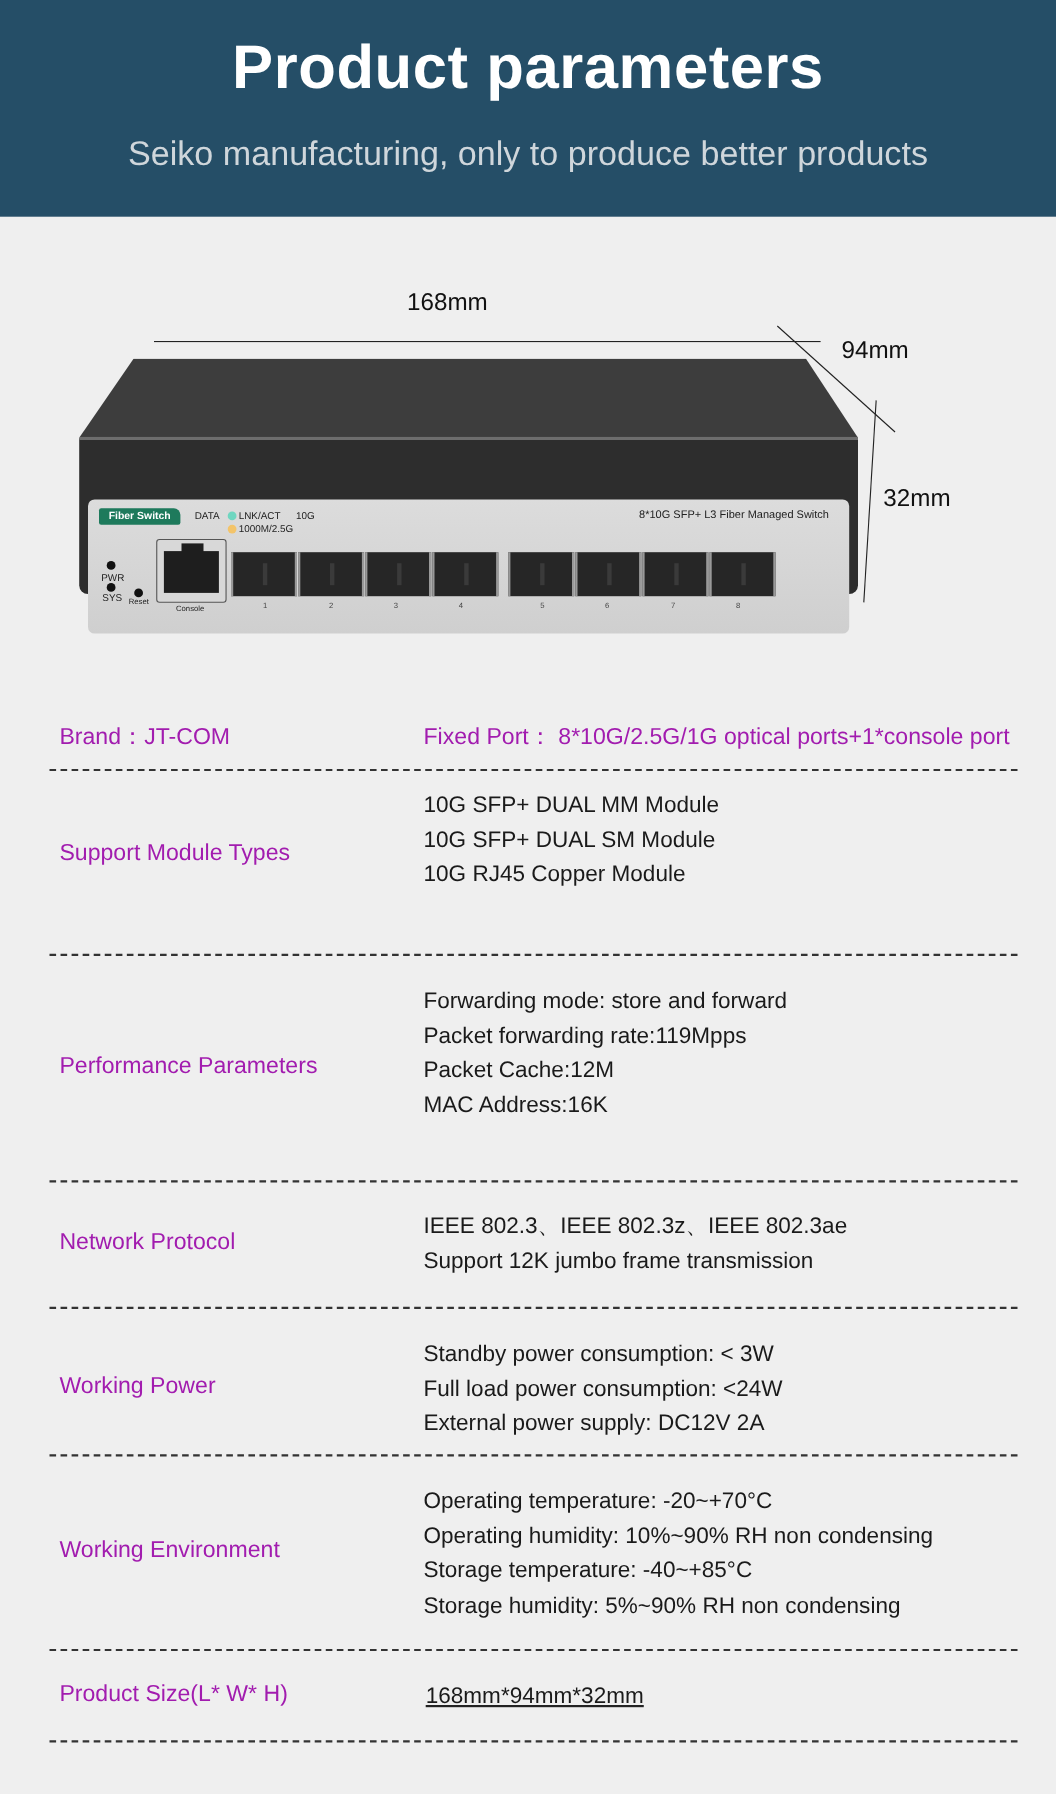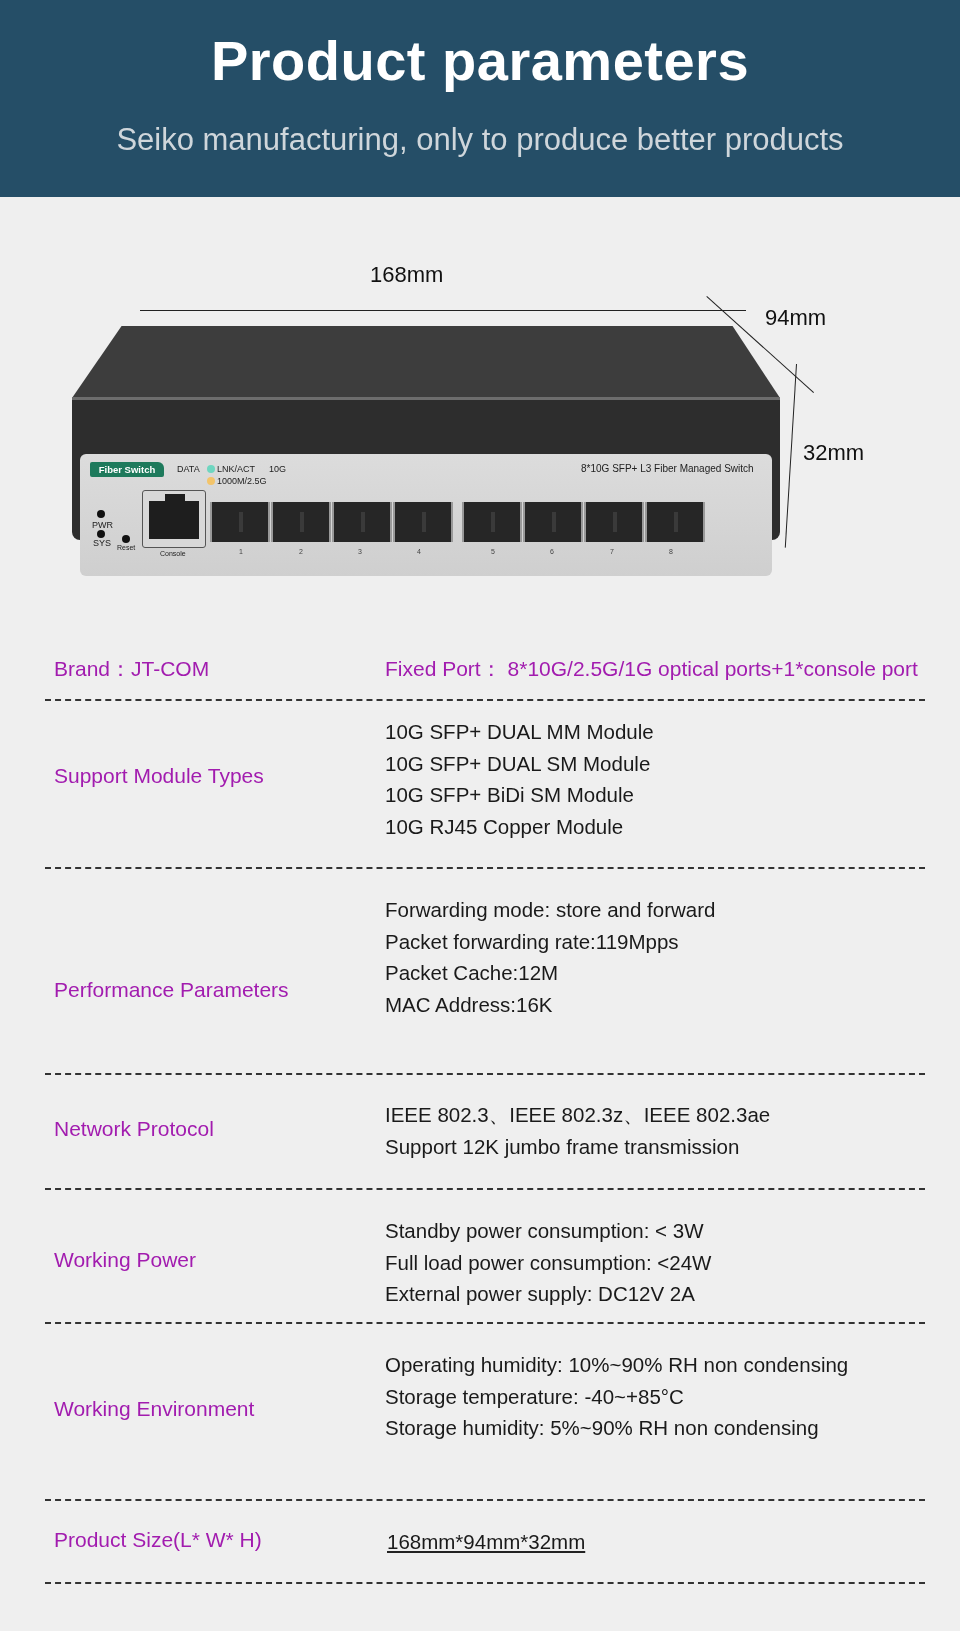--- a/index.html
+++ b/index.html
@@ -110,28 +110,27 @@
     <div class="label" style="left:9px;">Brand：JT-COM</div>
     <div class="label" style="left:340px;">Fixed Port： 8*10G/2.5G/1G optical ports+1*console port</div>
   </div>
   <div class="divider" style="top:699px;"></div>
 
   <div class="row" style="top:716px;">
     <div class="label" style="top:48px;">Support Module Types</div>
     <div class="values">
       <div>10G SFP+ DUAL MM Module</div>
       <div>10G SFP+ DUAL SM Module</div>
-      <div>10G SFP+ BiDi SM Module</div>
       <div>10G RJ45 Copper Module</div>
     </div>
   </div>
   <div class="divider" style="top:867px;"></div>
 
   <div class="row" style="top:894px;">
-    <div class="label" style="top:63px;margin-top:21px;">Performance Parameters</div>
+    <div class="label" style="top:63px;">Performance Parameters</div>
     <div class="values">
       <div>Forwarding mode: store and forward</div>
       <div>Packet forwarding rate:119Mpps</div>
       <div>Packet Cache:12M</div>
       <div>MAC Address:16K</div>
     </div>
   </div>
   <div class="divider" style="top:1073px;"></div>
 
   <div class="row" style="top:1099px;">
@@ -149,20 +148,21 @@
       <div>Standby power consumption: &lt; 3W</div>
       <div>Full load power consumption: &lt;24W</div>
       <div>External power supply: DC12V 2A</div>
     </div>
   </div>
   <div class="divider" style="top:1322px;"></div>
 
   <div class="row" style="top:1349px;">
     <div class="label" style="top:48px;">Working Environment</div>
     <div class="values">
+      <div>Operating temperature: -20~+70°C</div>
       <div>Operating humidity: 10%~90% RH non condensing</div>
       <div>Storage temperature: -40~+85°C</div>
       <div>Storage humidity: 5%~90% RH non condensing</div>
     </div>
   </div>
   <div class="divider" style="top:1499px;"></div>
 
   <div class="row" style="top:1526px;">
     <div class="label" style="top:2px;">Product Size(L* W* H)</div>
     <div class="values" style="left:342px;text-decoration:underline;">

